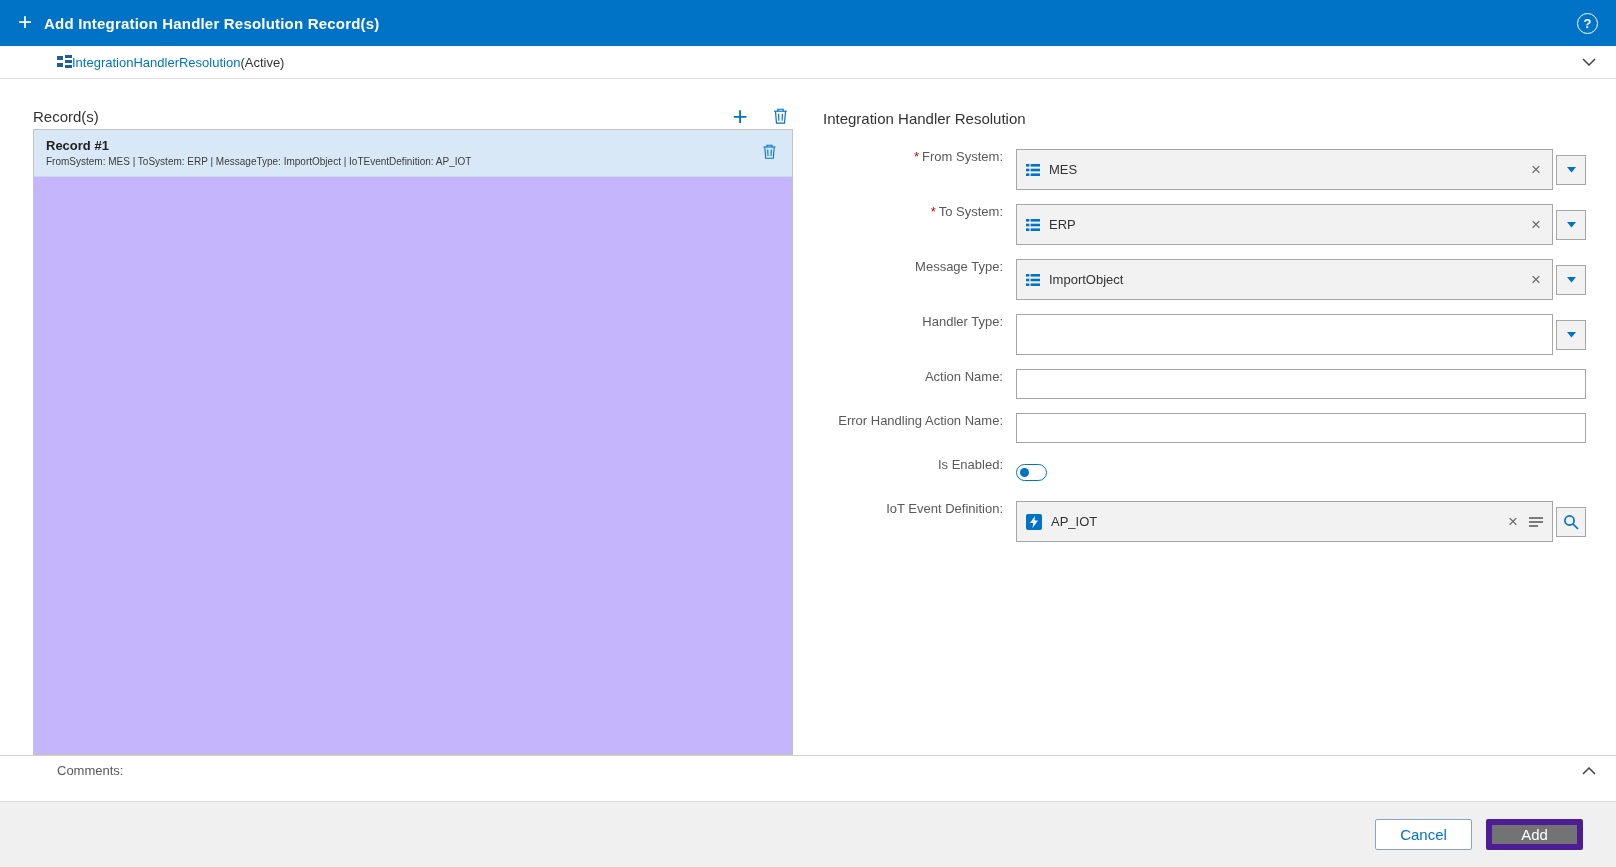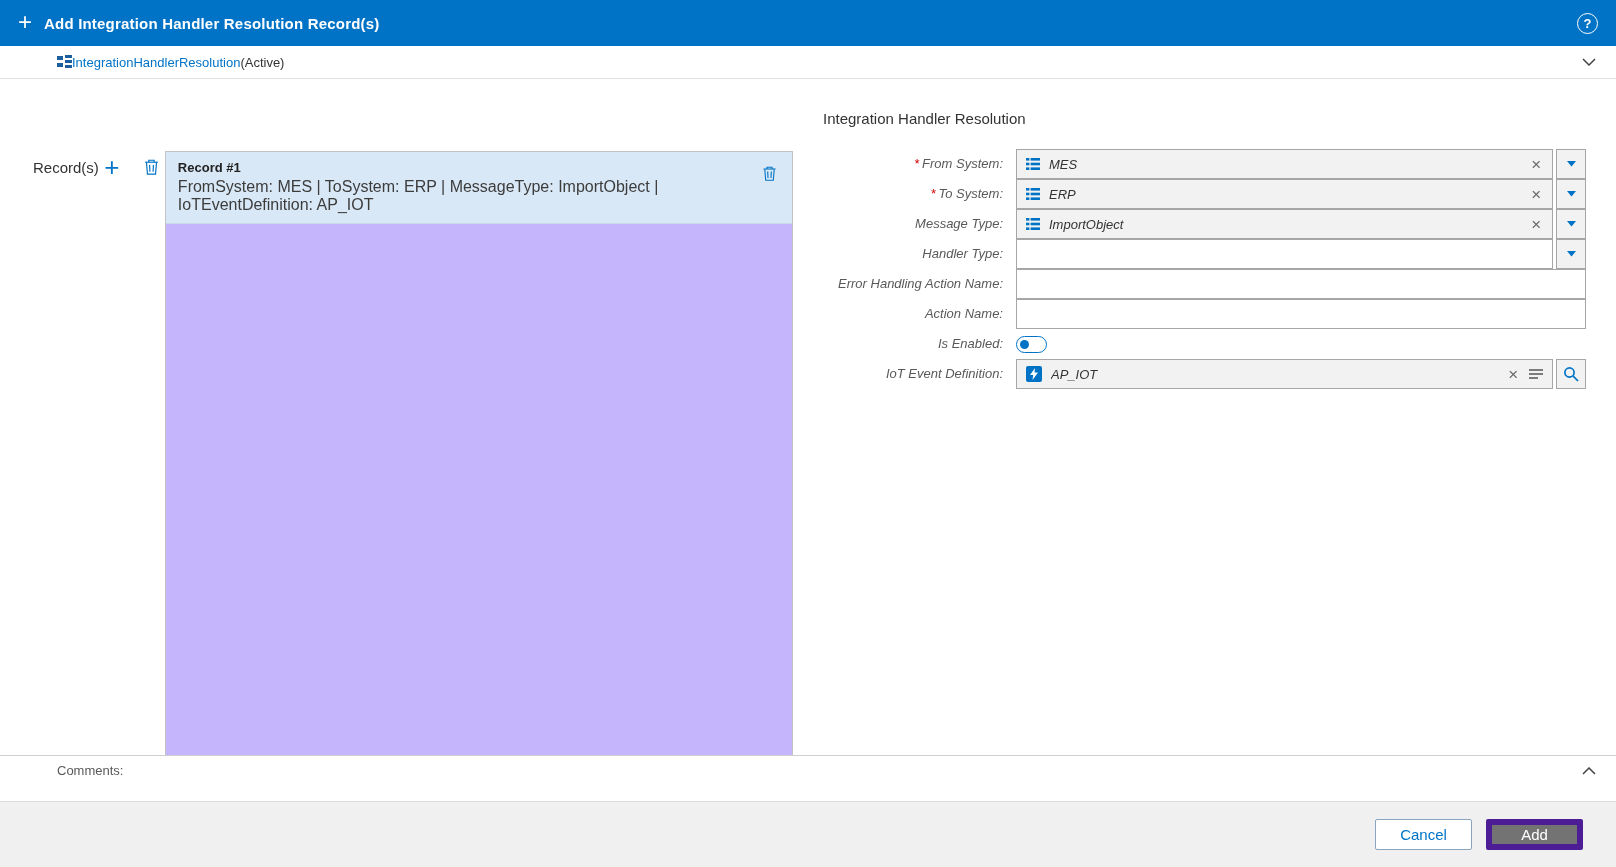--- a/index.html
+++ b/index.html
@@ -15,40 +15,40 @@
 
   
   .subheader { height:33px; border-bottom:1px solid #e0e0e0; display:flex; align-items:center; padding:0 20px 0 57px; gap:0; flex:0 0 auto; background:#fff; }
   .entity-link { color:#0073C6; cursor:pointer; }
   .entity-status { color:#333; }
   .subheader .chev { margin-left:auto; cursor:pointer; display:flex; align-items:center; }
 
   
   .main { flex:1 1 auto; display:flex; overflow:hidden; padding-top:24px; background:#fff; }
 
-  .records-panel { flex:0 0 760px; margin-left:33px; display:flex; flex-direction:row;margin-top:48px; }
+  .records-panel { flex:0 0 760px; margin-left:33px; display:flex; flex-direction:column; }
   .records-header { display:flex; align-items:center; height:32px; }
   .records-header h2 { font-size:15px; font-weight:400; color:#333; }
   .icon-btn { background:none; border:none; cursor:pointer; display:flex; align-items:center; justify-content:center; padding:0; }
   .records-header .plus-btn { margin-left:auto; color:#0073C6; font-size:26px; font-weight:300; line-height:22px; width:26px; height:26px; }
   .records-header .trash-btn { margin-left:14px; width:26px; height:26px; }
   .record-list { border:1px solid #c3c3c3; background:#c4b5fd; height:756px; overflow:hidden; }
   .record-item { background:#d9e8f6; display:flex; align-items:flex-start; padding:8px 12px 9px 12px; border-bottom:1px solid #c9d9e8; cursor:pointer; }
   .record-text { flex:1; }
   .record-title { font-weight:700; font-size:13px; margin-bottom:3px; color:#222; }
-  .record-summary { font-size:16px; color:#3c3c3c; }
+  .record-summary { font-size:10px; color:#3c3c3c; }
   .record-item .trash-btn { margin-left:auto; margin-top:3px; width:22px; height:20px; }
 
   .form-panel { flex:1 1 auto; margin-left:30px; margin-right:30px; }
   .form-panel h2 { font-size:15px; font-weight:400; margin:7px 0 22px 0; color:#333; }
-  .form-row { display:flex; align-items:center; min-height:30px;font-style:italic; }
+  .form-row { display:flex; margin-bottom:14px; min-height:30px; }
   .field-label { width:187px; flex:0 0 187px; text-align:right; color:#595959; padding-right:7px; line-height:1.2; }
   .req { color:#cc0000; margin-right:3px; }
   .field-controls { width:570px; flex:0 0 570px; display:flex; gap:3px; align-items:center; margin-left:6px; }
-  .combo { flex:1 1 auto; height:30px; border:1px solid #a6a6a6; background:#f2f2f2; display:flex; align-items:center; padding:0 9px; gap:9px; }
+  .combo { flex:1 1 auto; height:41px; border:1px solid #a6a6a6; background:#f2f2f2; display:flex; align-items:center; padding:0 9px; gap:9px; }
   .combo.white { background:#fff; }
   .combo-value { flex:1; color:#333; white-space:nowrap; overflow:hidden; }
   .clear-x { color:#6b6b6b; font-size:17px; line-height:1; cursor:pointer; padding:0 2px; }
   .sq-btn { flex:0 0 30px; width:30px; height:30px; border:1px solid #a6a6a6; background:#f2f2f2; display:flex; align-items:center; justify-content:center; cursor:pointer; }
   .text-input { width:570px; height:30px; border:1px solid #a6a6a6; background:#fff; padding:0 8px; font:inherit; color:#333; }
   .toggle { width:31px; height:17px; border:1px solid #0073C6; border-radius:10px; background:#fff; position:relative; cursor:pointer; flex:0 0 31px; }
   .toggle .knob { position:absolute; left:3px; top:3px; width:9px; height:9px; background:#0073C6; border-radius:50%; transition:left .1s; }
   .icon-wrap { display:flex; align-items:center; }
 
   
@@ -224,28 +224,28 @@
           </div>
           <button class="sq-btn">
               <svg width="9" height="6" viewBox="0 0 9 6">
                 <polygon points="0,0 9,0 4.5,5.5" fill="#0073C6"></polygon>
               </svg>
             </button>
         </div>
       </div>
 
       <div class="form-row">
+        <label class="field-label"><span>Action Name:</span></label>
+        <div class="field-controls">
+          <input class="text-input" type="text" value="" style="">
+        </div>
+      </div>
+
+      <div class="form-row">
         <label class="field-label"><span>Error Handling Action Name:</span></label>
-        <div class="field-controls">
-          <input class="text-input" type="text" value="" style="">
-        </div>
-      </div>
-
-      <div class="form-row">
-        <label class="field-label"><span>Action Name:</span></label>
         <div class="field-controls">
           <input class="text-input" type="text" value="" style="">
         </div>
       </div>
 
       <div class="form-row">
         <label class="field-label"><span>Is Enabled:</span></label>
         <div class="field-controls">
           <div class="toggle">
               <span class="knob"></span>

